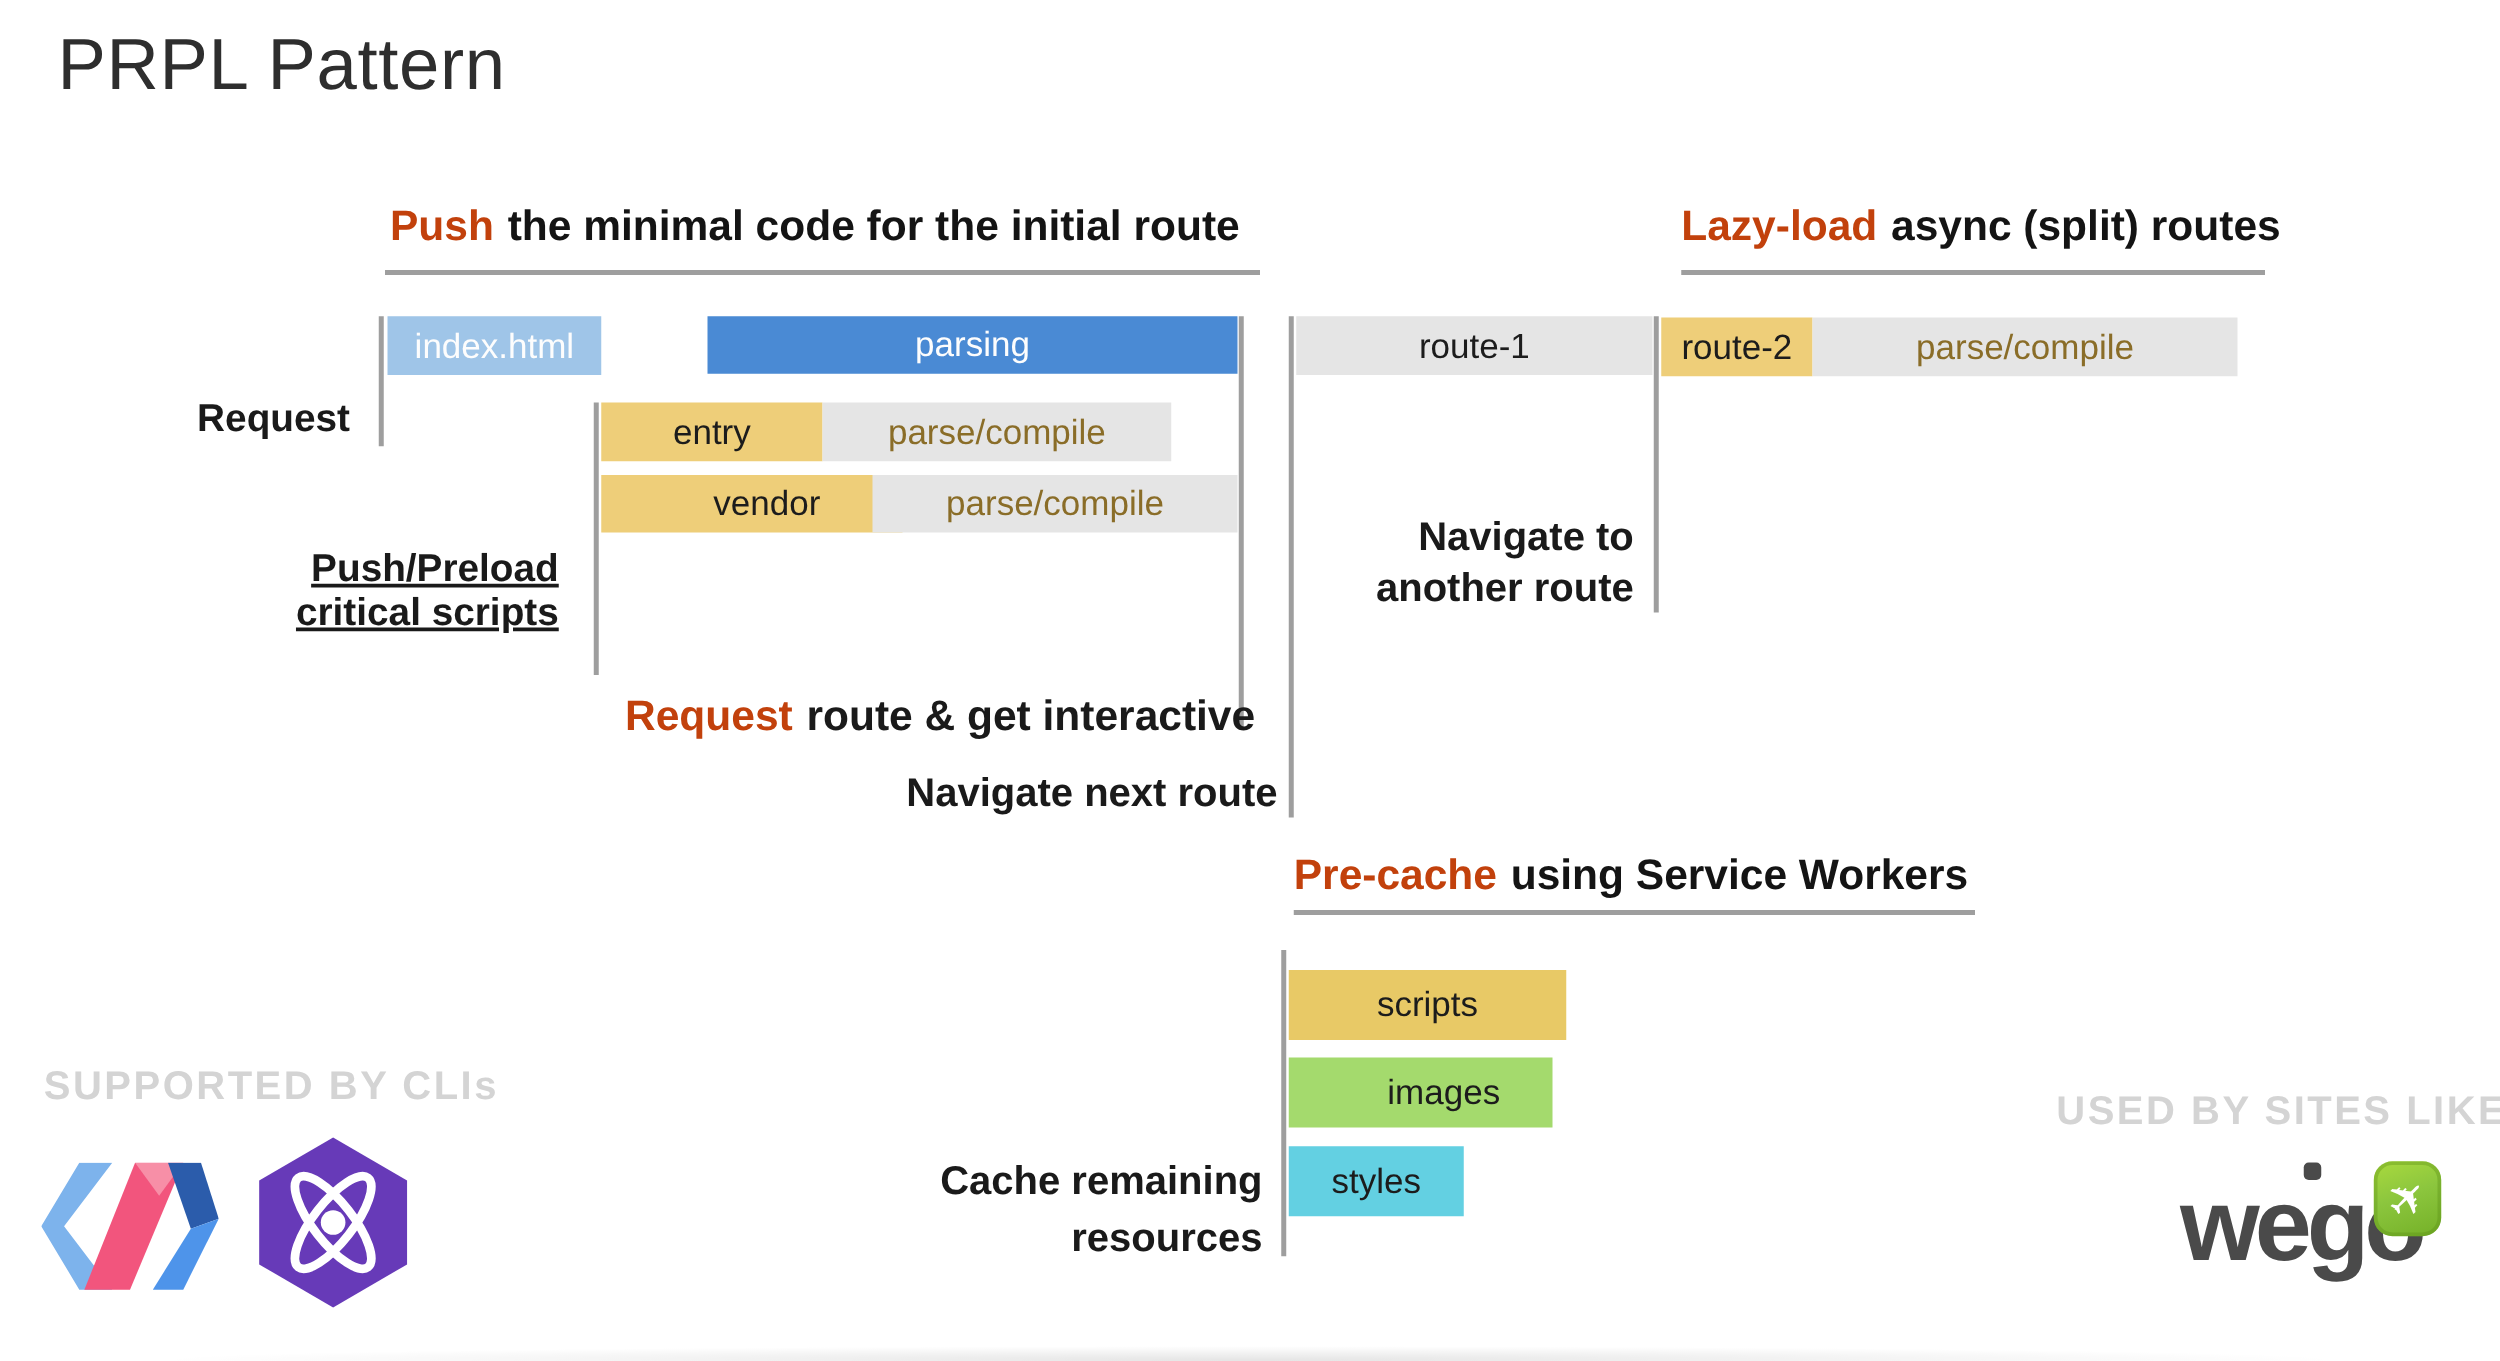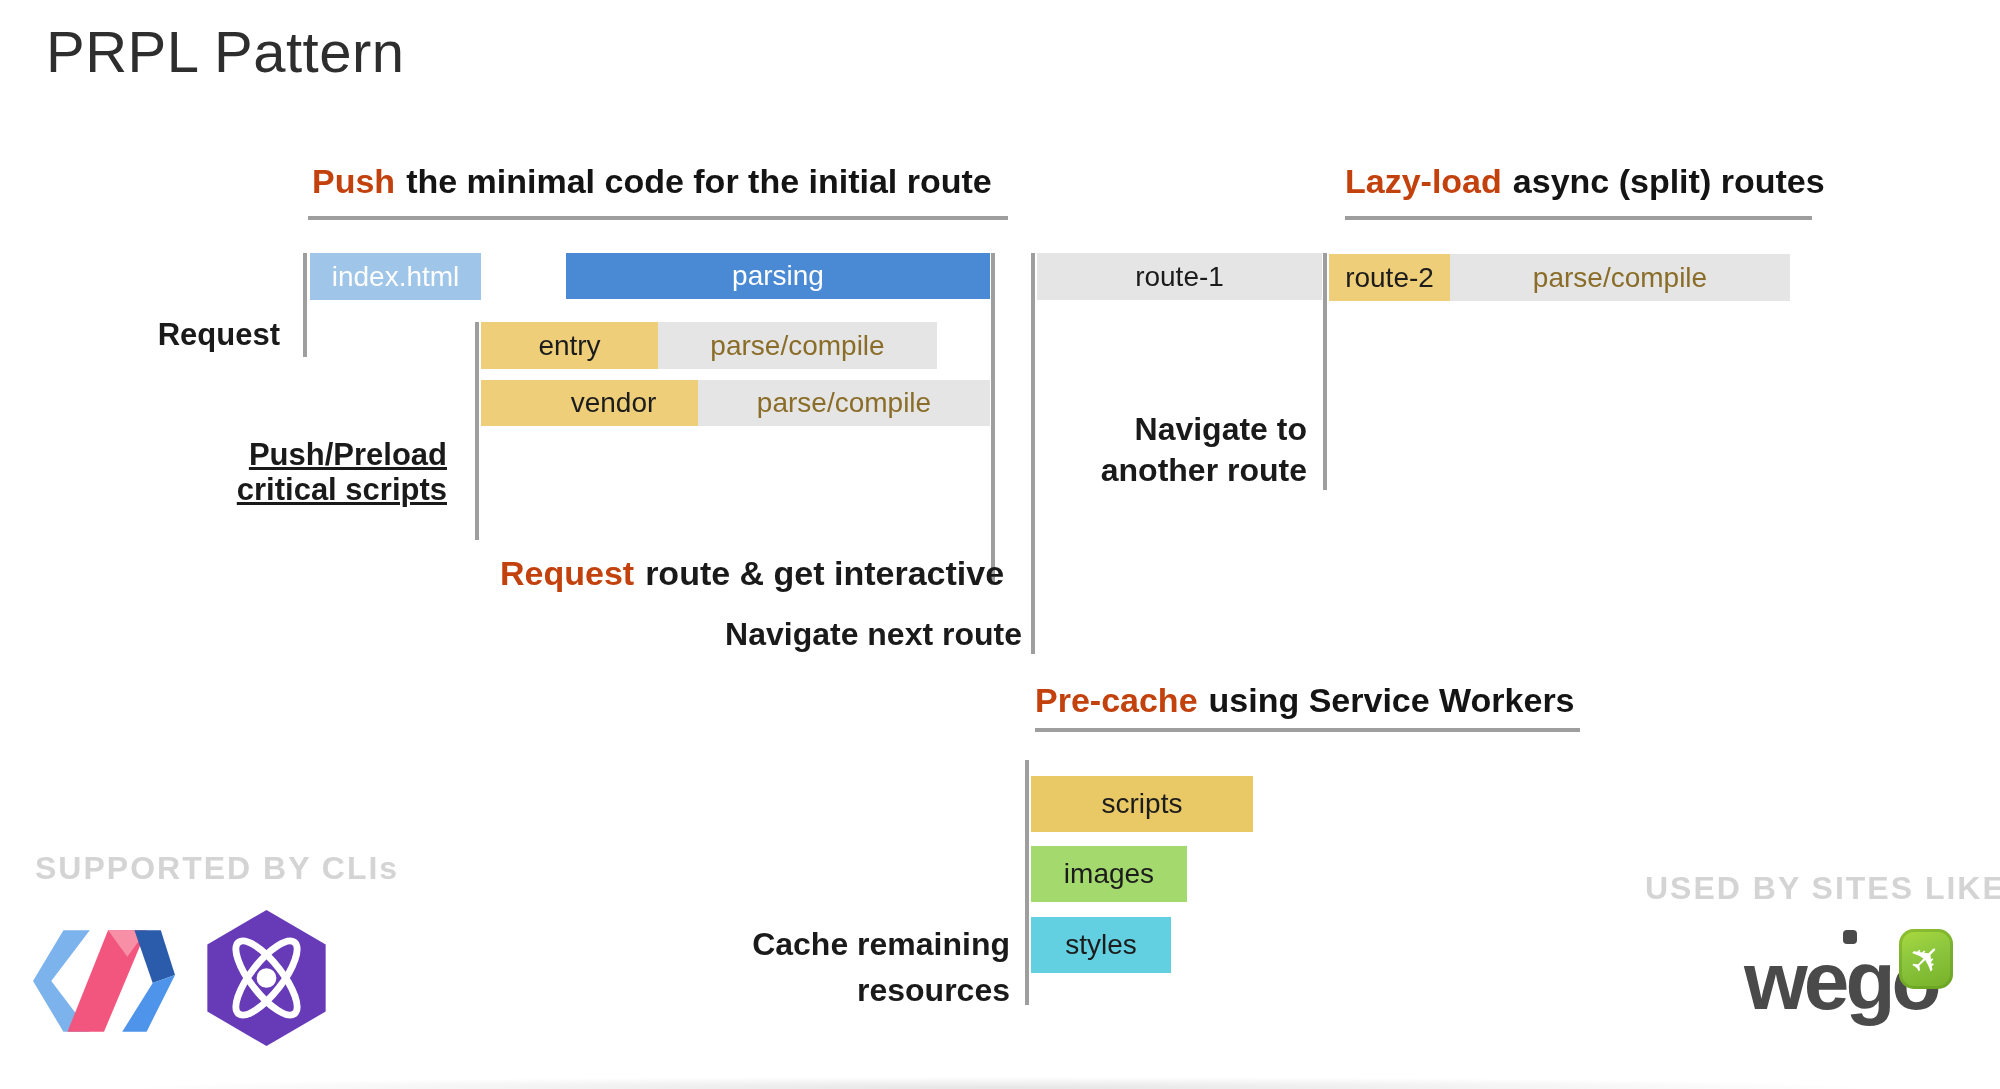--- a/index.html
+++ b/index.html
@@ -116,21 +116,21 @@
     <div>Navigate to</div>
     <div>another route</div>
   </div>
 
   <div class="heading" style="left:1035px;top:681px;">
     <span class="accent">Pre-cache</span><span>using Service Workers</span>
   </div>
   <div class="hline" style="left:1035px;top:728px;width:545px;"></div>
 
   <div class="bar c-tan" style="left:1031px;top:776px;width:222px;height:56px;">scripts</div>
-  <div class="bar c-green" style="left:1031px;top:846px;width:156px;height:56px;">images</div>
+  <div class="bar c-green" style="left:1031px;top:846px;width:174px;height:56px;padding-left:37px;">images</div>
   <div class="bar c-cyan" style="left:1031px;top:917px;width:140px;height:56px;">styles</div>
 
   <div class="label" style="left:690px;top:921px;width:320px;font-size:32px;line-height:46px;">
     <div>Cache remaining</div>
     <div>resources</div>
   </div>
 
   <div class="ghost" style="left:35px;top:850px;">SUPPORTED BY CLIs</div>
 
   <svg class="abs" style="left:33px;top:930px;" width="142" height="102" viewBox="0 0 140 100">

